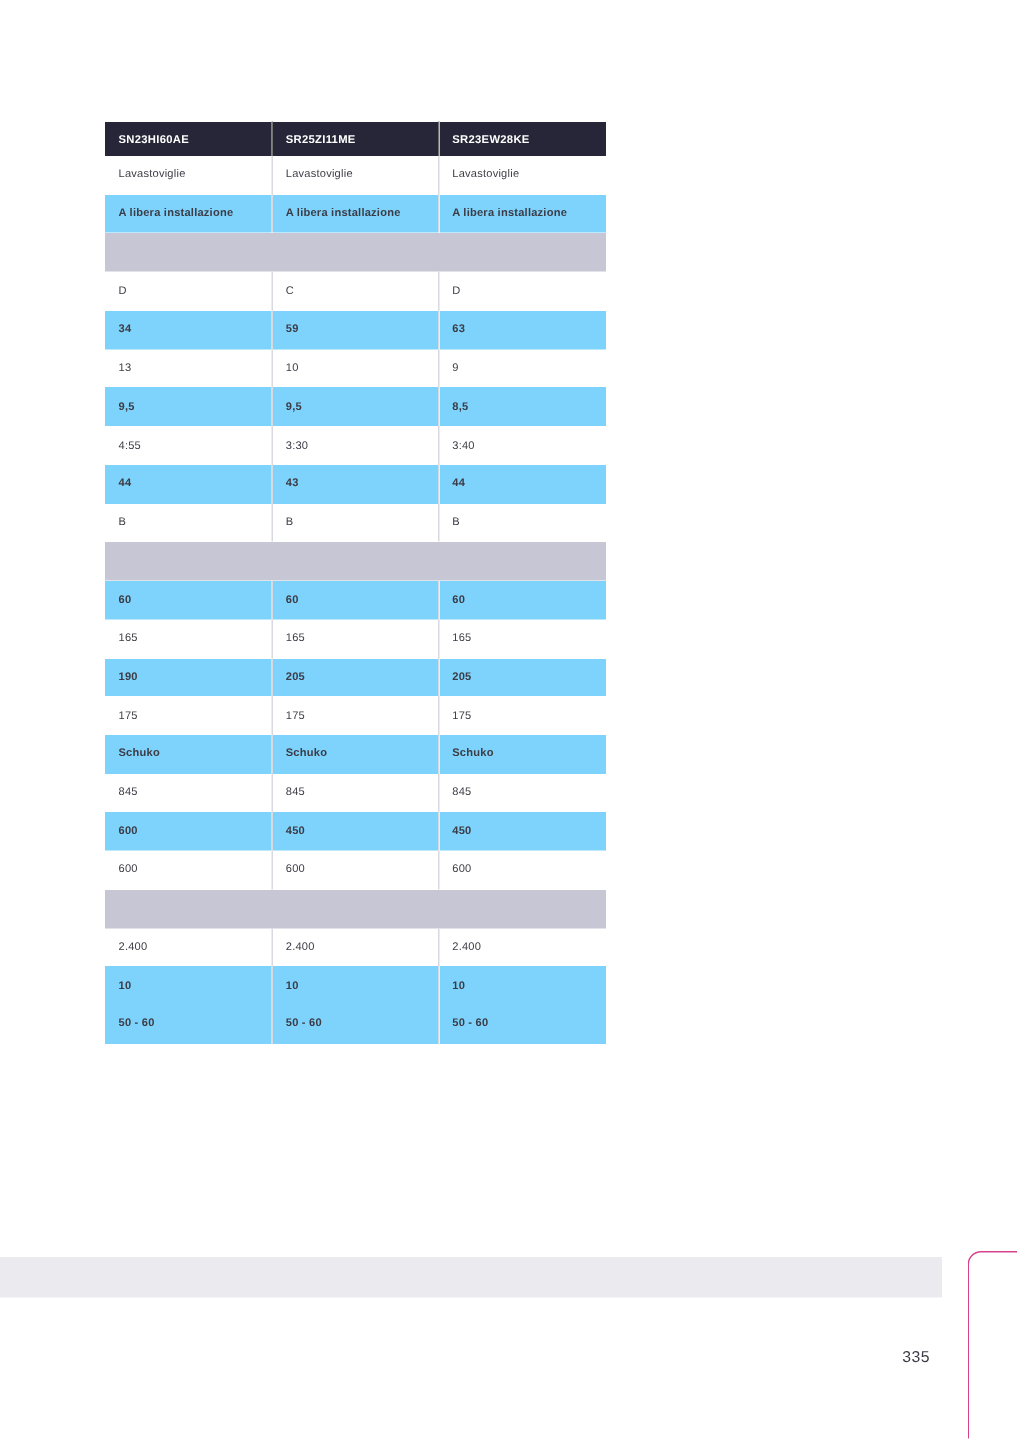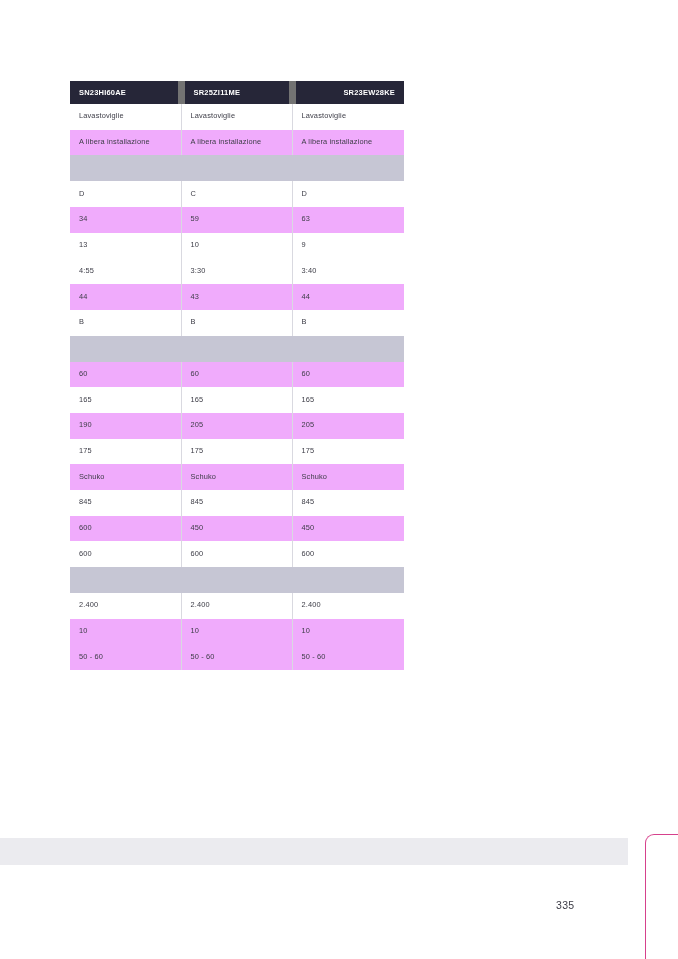--- a/index.html
+++ b/index.html
@@ -52,33 +52,33 @@
   }
 
   
   .spec-table thead th {
     background: #262638;
     color: #ffffff;
     font-weight: bold;
     font-size: 7.5px;
     height: 23px;
     letter-spacing: 0.2px;
-    border-right: 7px solid #737373;
-  }
-  .spec-table thead th:last-child { border-right: none; text-align: right; }
+    border-right: 1px solid #737373;
+  }
+  .spec-table thead th:last-child { border-right: none; }
 
   
   .spec-table tbody td {
     border-right: 1px solid #d9d9e0;
   }
   .spec-table tbody td:last-child { border-right: none; }
 
   
   tr.row-white td { background: #ffffff; margin-top: 32px; }
-  tr.row-tint  td { background: #f0abfc; }
+  tr.row-tint  td { background: #7dd3fc; font-weight: bold; }
 
   
   tr.row-band td {
     background: #c6c6d4;
     height: 26px;
     border-right: none;
     padding: 0;
   }
 
   
@@ -104,20 +104,21 @@
     box-sizing: border-box;
     background: transparent;
   }
 
   
   .page-number {
     position: absolute;
     left: 556px;
     top: 899px;
     width: 64px;
+    text-align: right;
     font-size: 10.5px;
     color: #3c3c46;
     letter-spacing: 0.3px;
   }
 </style>
 </head>
 <body>
 
 <div class="page">
 
@@ -156,20 +157,25 @@
         <tr class="row-tint">
           <td>34</td>
           <td>59</td>
           <td>63</td>
         </tr>
         <tr class="row-white">
           <td>13</td>
           <td>10</td>
           <td>9</td>
         </tr>
+        <tr class="row-tint">
+          <td>9,5</td>
+          <td>9,5</td>
+          <td>8,5</td>
+        </tr>
         <tr class="row-white">
           <td>4:55</td>
           <td>3:30</td>
           <td>3:40</td>
         </tr>
         <tr class="row-tint">
           <td>44</td>
           <td>43</td>
           <td>44</td>
         </tr>

